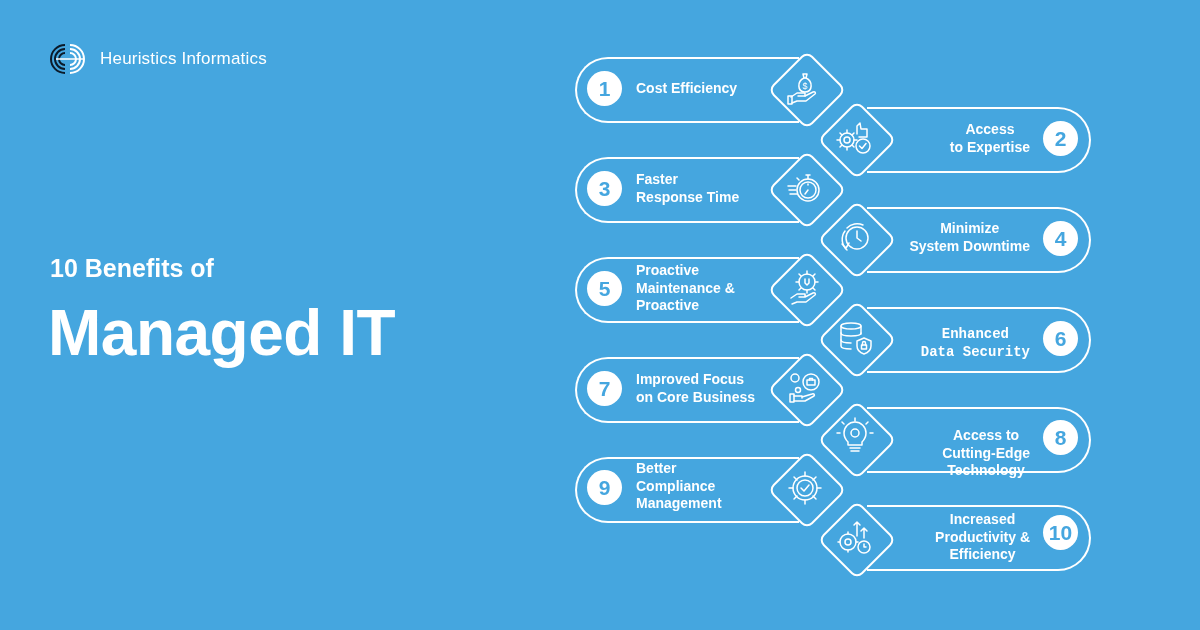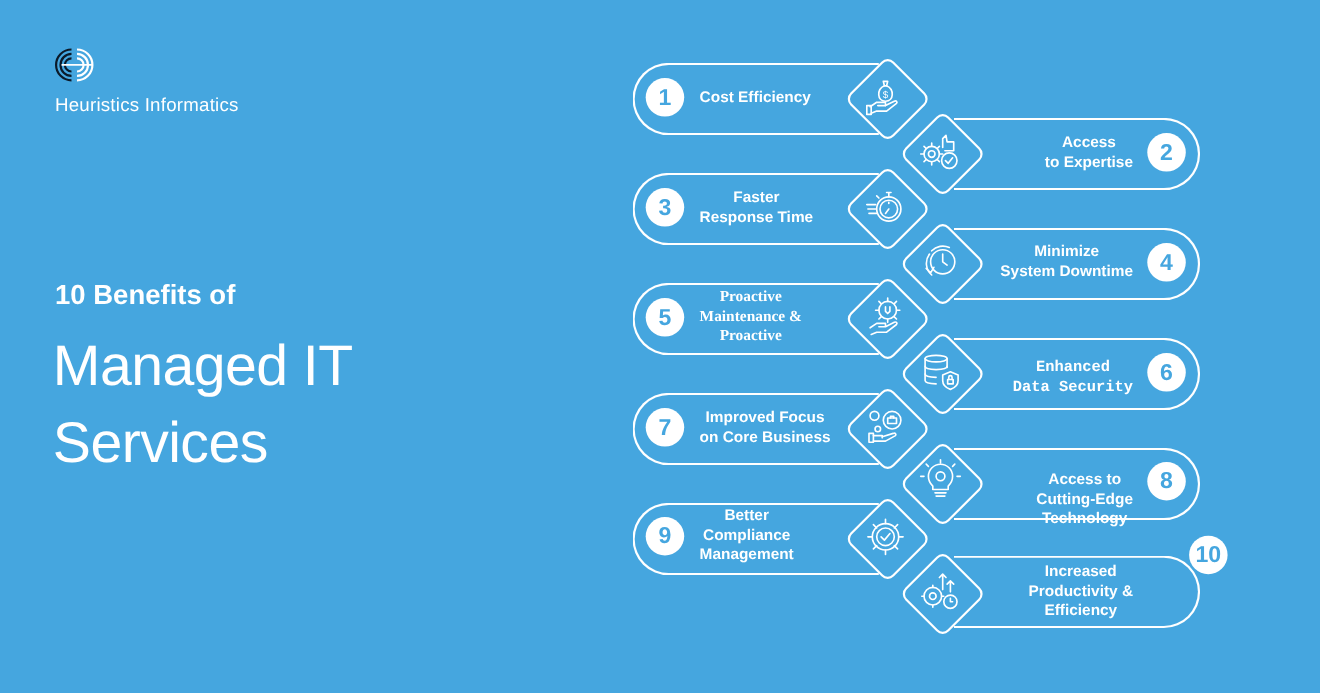--- a/index.html
+++ b/index.html
@@ -1,27 +1,27 @@
 <!DOCTYPE html>
 <html><head>
 <meta charset="utf-8">
 <style>
   html,body{margin:0;padding:0;}
   body{width:1200px;height:630px;overflow:hidden;background:#45a6df;font-family:"Liberation Sans","DejaVu Sans",sans-serif;color:#fff;position:relative;}
-  .logo{position:absolute;left:50px;top:42px;display:flex;align-items:flex-start;gap:10px;flex-direction:column;}
+  .logo{position:absolute;left:50px;top:42px;display:flex;align-items:center;gap:10px;}
   .logo svg{display:block}
   .logo-text{font-size:17px;font-weight:400;letter-spacing:0.2px;color:#fff;}
   .subtitle{position:absolute;left:50px;top:254px;font-size:25px;font-weight:700;}
-  .title{position:absolute;left:48px;top:298px;font-size:52px;font-weight:400;line-height:70px;letter-spacing:-0.5px;}
+  .title{position:absolute;left:48px;top:298px;font-size:64px;font-weight:700;line-height:70px;letter-spacing:-0.5px;}
   .title div{white-space:nowrap}
   .infographic{position:absolute;left:0;top:0;width:1200px;height:630px;}
   .pill-left{position:absolute;width:222px;height:62px;border:2px solid #fff;border-right:none;border-radius:33px 0 0 33px;}
   .pill-right{position:absolute;width:222px;height:62px;border:2px solid #fff;border-left:none;border-radius:0 33px 33px 0;}
   .num{position:absolute;width:35px;height:35px;border-radius:50%;background:#fff;color:#45a6df;font-weight:700;font-size:21px;display:flex;align-items:center;justify-content:center;}
-  .label{position:absolute;font-weight:700;font-size:14px;line-height:17.5px;color:#fff;text-align:center;}
+  .label{position:absolute;font-weight:700;font-size:14px;line-height:17.5px;color:#fff;}
   .label.right{text-align:center;}
   .diamond{position:absolute;width:52px;height:52px;border:2px solid #fff;border-radius:8px;transform:rotate(45deg);background:#45a6df;}
   .icon{position:absolute;width:44px;height:44px;}
 </style>
 </head>
 <body>
 
 <div class="logo">
   <svg width="40" height="34" viewBox="0 0 40 34">
     <g fill="none" stroke-width="2">
@@ -33,21 +33,20 @@
       <path d="M20 11 A6 6 0 0 1 20 23" stroke="#fff"></path>
       <path d="M6 17 H34" stroke="#fff" stroke-width="1.5"></path>
     </g>
   </svg>
   <span class="logo-text">Heuristics Informatics</span>
 </div>
 
 <div class="subtitle">10 Benefits of</div>
 <div class="title">
   <div>Managed IT</div>
-  <div>Services</div>
 </div>
 
 <div class="infographic">
 
   <div>
     <div class="pill-left" style="left:575px;top:57px;"></div>
     <div class="num" style="left:587px;top:71px;">1</div>
     <div class="label" style="left:636px;top:80px;">
       <div>Cost Efficiency</div>
     </div>
@@ -76,21 +75,21 @@
     <div class="num" style="left:1043px;top:221px;">4</div>
     <div class="label right" style="right:170px;top:220px;">
       <div>Minimize</div>
       <div>System Downtime</div>
     </div>
   </div>
 
   <div>
     <div class="pill-left" style="left:575px;top:257px;"></div>
     <div class="num" style="left:587px;top:271px;">5</div>
-    <div class="label" style="left:636px;top:262px;font-family:Liberation Serif, serif;">
+    <div class="label" style="left:636px;top:262px;">
       <div>Proactive</div>
       <div>Maintenance &amp;</div>
       <div>Proactive</div>
     </div>
   </div>
 
   <div>
     <div class="pill-right" style="left:867px;top:307px;"></div>
     <div class="num" style="left:1043px;top:321px;">6</div>
     <div class="label right" style="right:170px;top:326px;font-family:Liberation Mono, monospace;">
@@ -123,21 +122,21 @@
     <div class="num" style="left:587px;top:470px;">9</div>
     <div class="label" style="left:636px;top:460px;">
       <div>Better</div>
       <div>Compliance</div>
       <div>Management</div>
     </div>
   </div>
 
   <div>
     <div class="pill-right" style="left:867px;top:505px;"></div>
-    <div class="num" style="left:1043px;top:487px;margin-left:38px;">10</div>
+    <div class="num" style="left:1043px;top:515px;">10</div>
     <div class="label right" style="right:170px;top:511px;">
       <div>Increased</div>
       <div>Productivity &amp;</div>
       <div>Efficiency</div>
     </div>
   </div>
 
   <div class="diamond" style="left:779px;top:62px;"></div>
   <div class="diamond" style="left:829px;top:112px;"></div>
   <div class="diamond" style="left:779px;top:162px;"></div>

